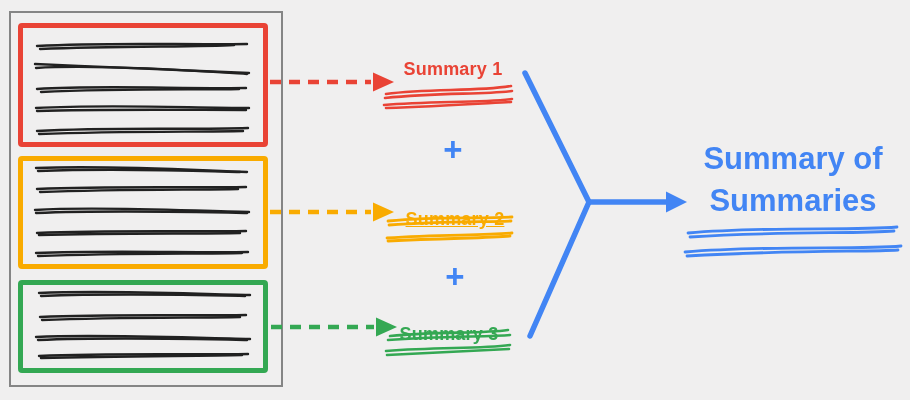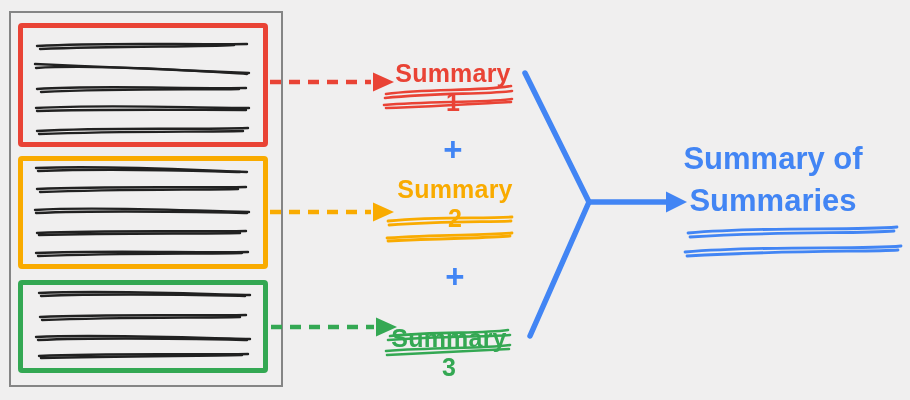--- a/index.html
+++ b/index.html
@@ -20,33 +20,33 @@
   }
   .doc-box{
     position:absolute; box-sizing:border-box;
     left:18px; width:250px; border-radius:4px;
   }
   .doc-box.red   {top:23px;  height:124px; border:5px solid var(--red);}
   .doc-box.orange{top:156px; height:113px; border:5px solid var(--orange);}
   .doc-box.green {top:280px; height:93px;  border:5px solid var(--green);}
   .summary-label{
     position:absolute; width:130px; text-align:center;
-    font-size:25px; font-weight:600; letter-spacing:.2px;
+    font-size:18px; font-weight:600; letter-spacing:.2px;
   }
   .summary-label.red   {left:388px; top:59px;  color:var(--red);}
-  .summary-label.orange{left:390px; top:175px; color:var(--orange);}
+  .summary-label.orange{left:390px; top:209px; color:var(--orange);text-decoration:underline;}
   .summary-label.green {left:384px; top:324px; color:var(--green);}
   .plus{
     position:absolute; width:44px; text-align:center;
     color:var(--blue); font-size:33px; font-weight:800; line-height:30px;
   }
   .plus.p1{left:431px; top:135px;}
   .plus.p2{left:433px; top:262px;}
   .result-label{
-    position:absolute; left:668px; top:138px; width:210px;
+    position:absolute; left:688px; top:138px; width:210px;
     text-align:center; color:var(--blue);
     font-size:31px; font-weight:700; line-height:42px;
   }
 </style>
 </head>
 <body>
 
 <div class="canvas">
 
   <div class="frame-box"></div>

